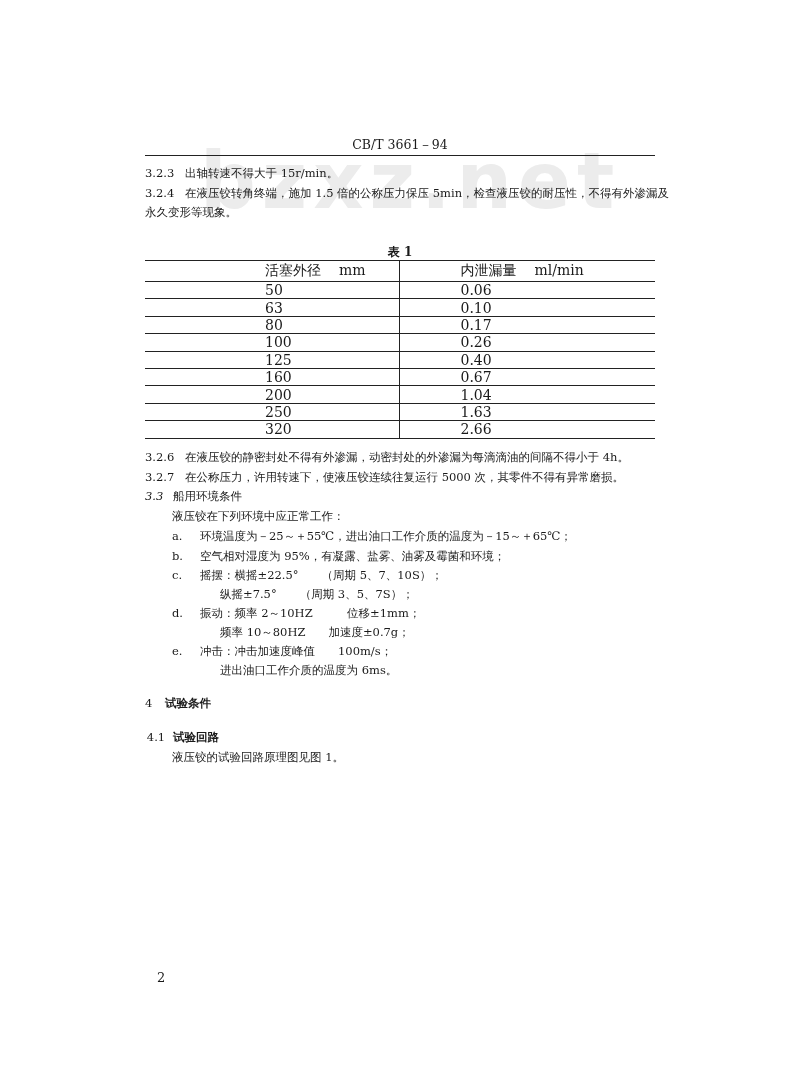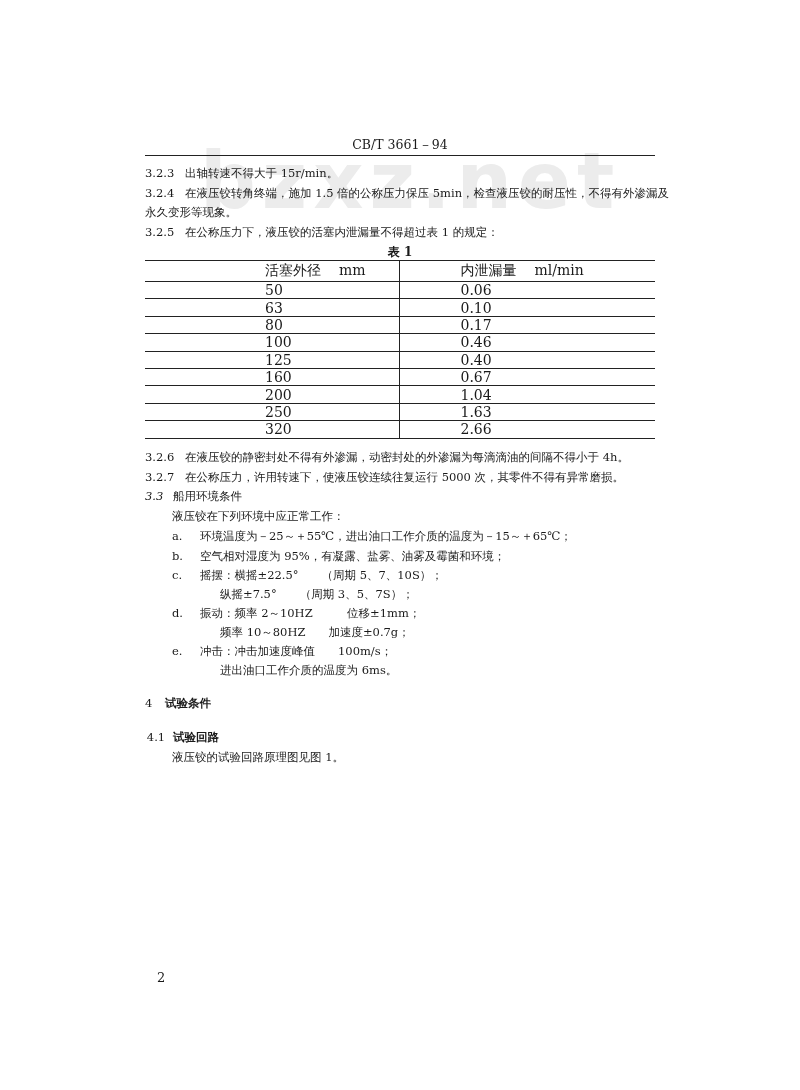--- a/index.html
+++ b/index.html
@@ -132,23 +132,20 @@
 
   <div class="line" style="top:166px;">
     <span class="num">3.2.3</span><span>出轴转速不得大于 15r/min。</span>
   </div>
 
   <div class="line" style="top:186px;">
     <span class="num">3.2.4</span><span>在液压铰转角终端，施加 1.5 倍的公称压力保压 5min，检查液压铰的耐压性，不得有外渗漏及</span>
   </div>
   <div class="line" style="top:205px;">永久变形等现象。</div>
 
-  <div class="line" style="top:225px;">
-    <span class="num">3.2.5</span><span>在公称压力下，液压铰的活塞内泄漏量不得超过表 1 的规定：</span>
-  </div>
 
   <div class="table-title">表 1</div>
 
   <table class="data-table">
     <thead>
       <tr>
         <th class="col-left">
           <span>活塞外径</span><span class="unit">mm</span>
         </th>
         <th class="col-right">
@@ -164,21 +161,21 @@
       <tr>
           <td class="col-left">63</td>
           <td class="col-right">0.10</td>
         </tr>
       <tr>
           <td class="col-left">80</td>
           <td class="col-right">0.17</td>
         </tr>
       <tr>
           <td class="col-left">100</td>
-          <td class="col-right">0.46</td>
+          <td class="col-right">0.26</td>
         </tr>
       <tr>
           <td class="col-left">125</td>
           <td class="col-right">0.40</td>
         </tr>
       <tr>
           <td class="col-left">160</td>
           <td class="col-right">0.67</td>
         </tr>
       <tr>

